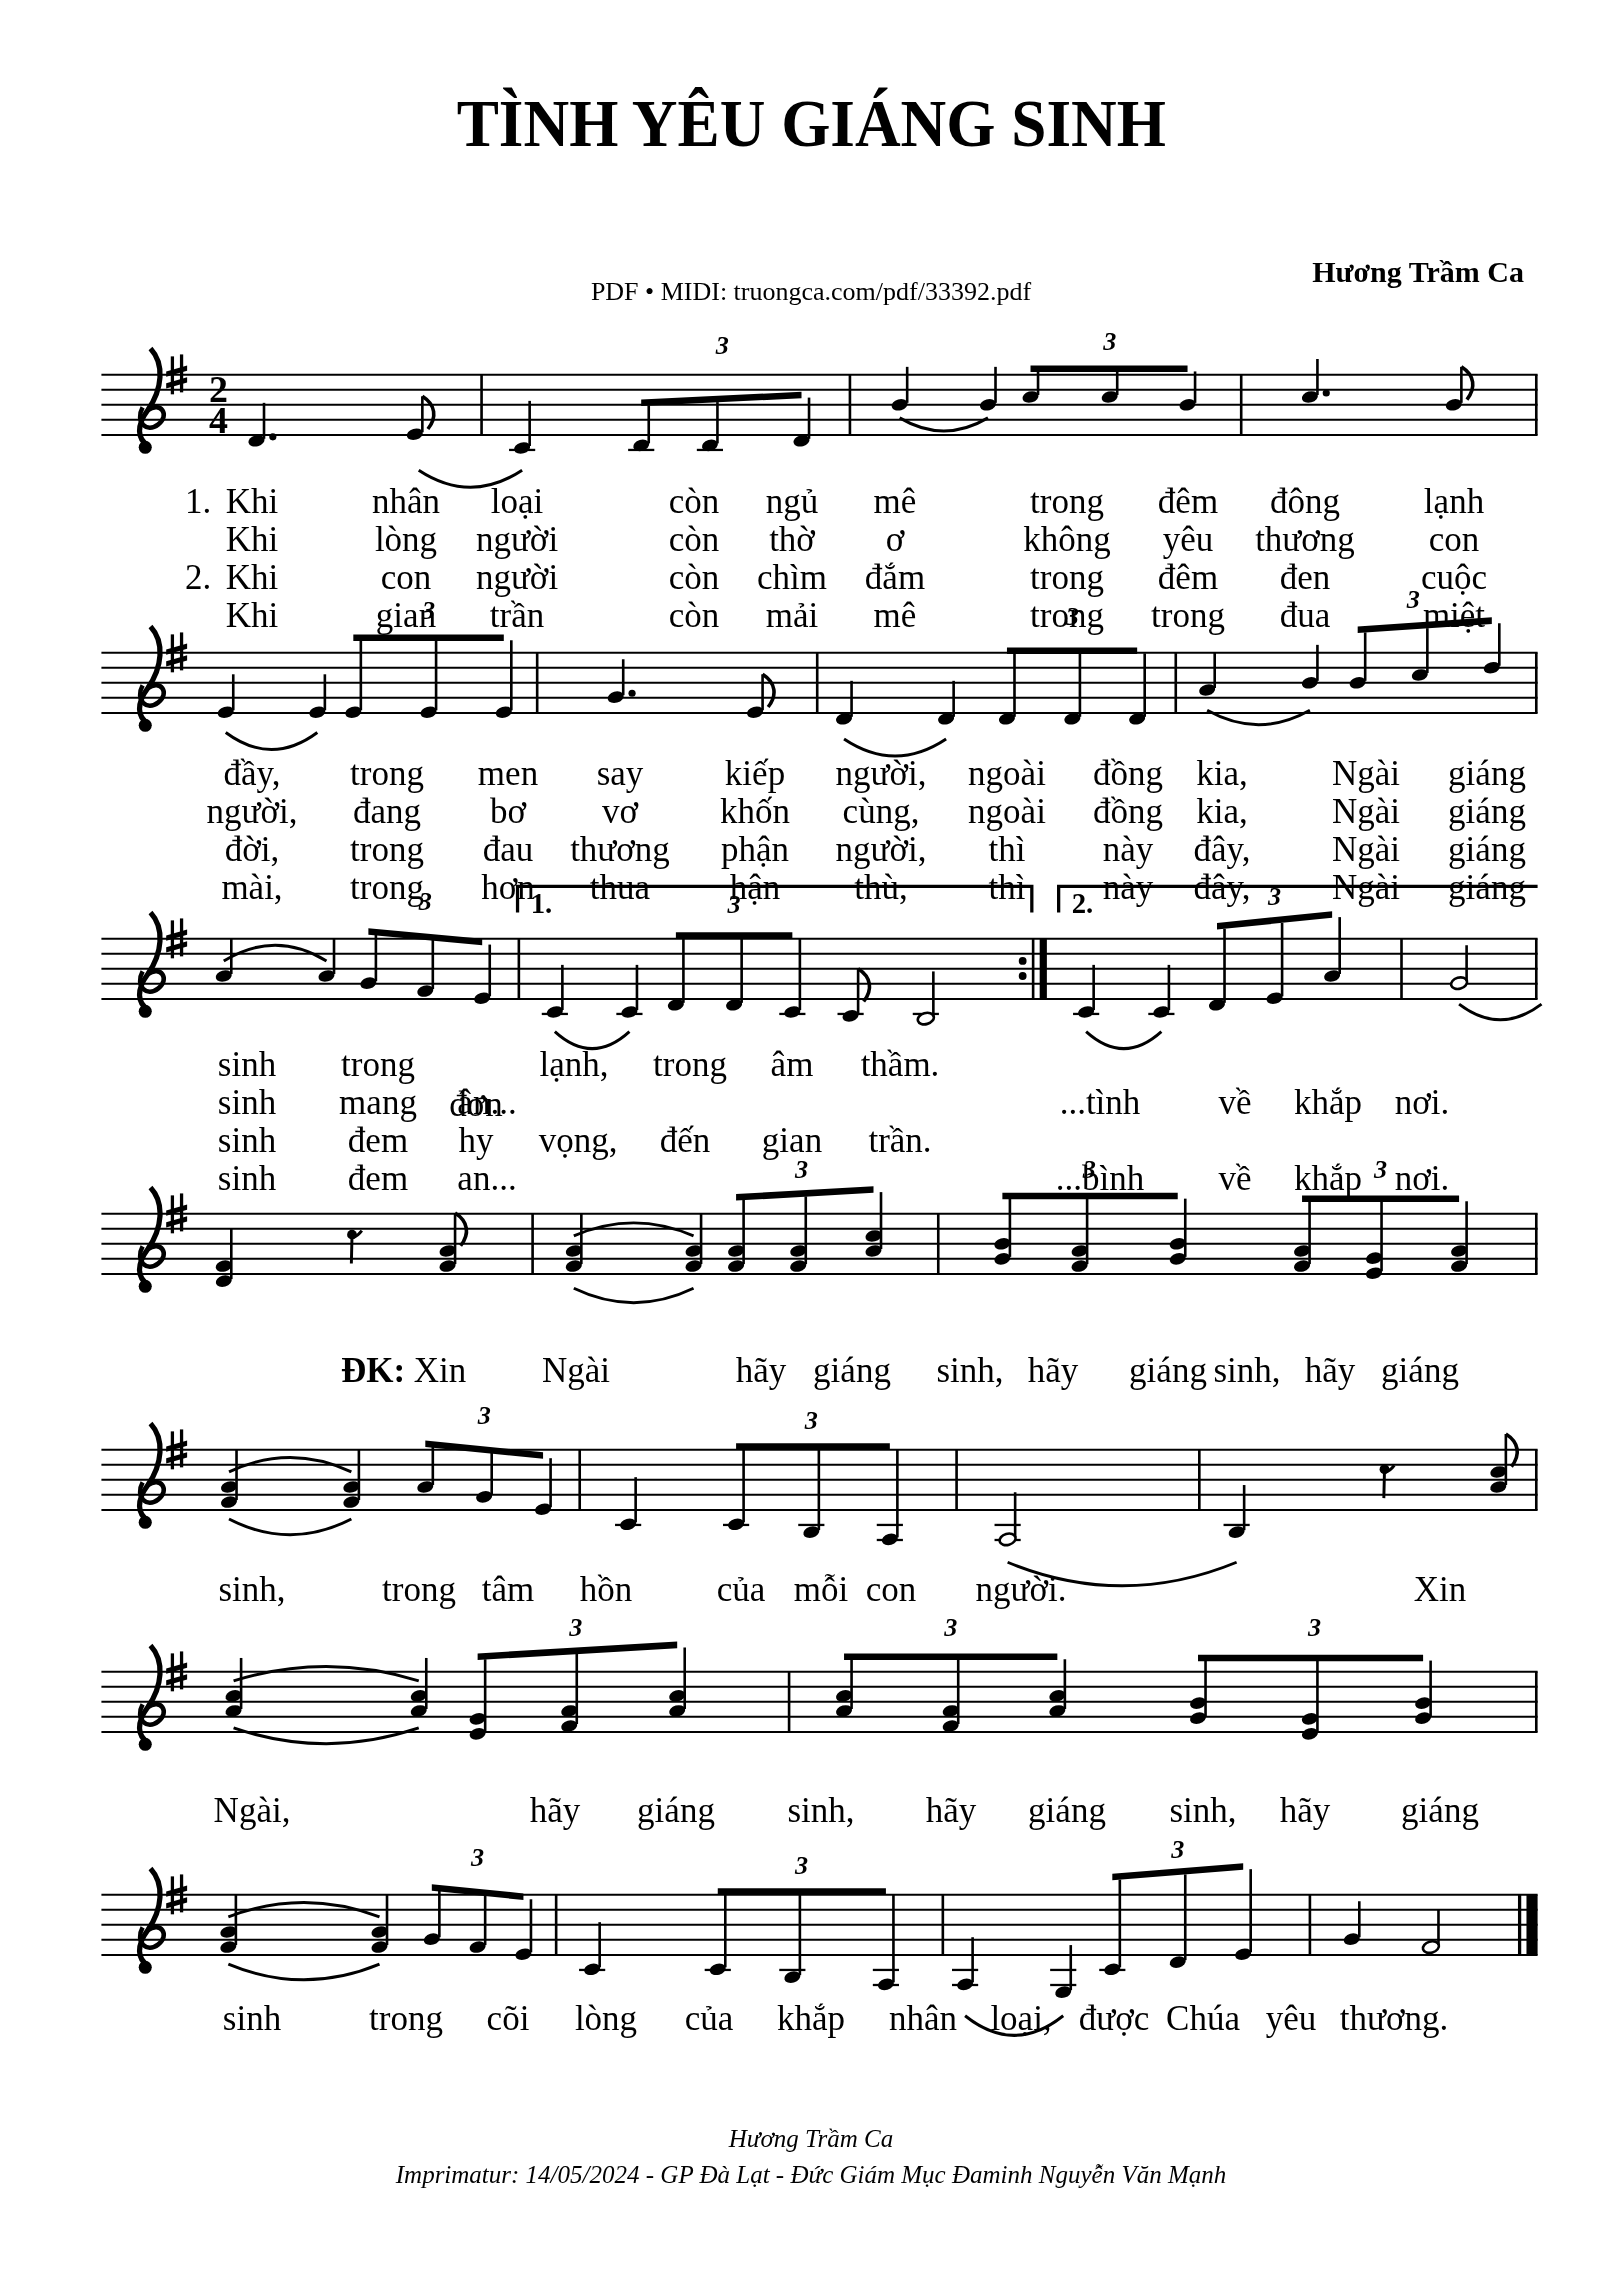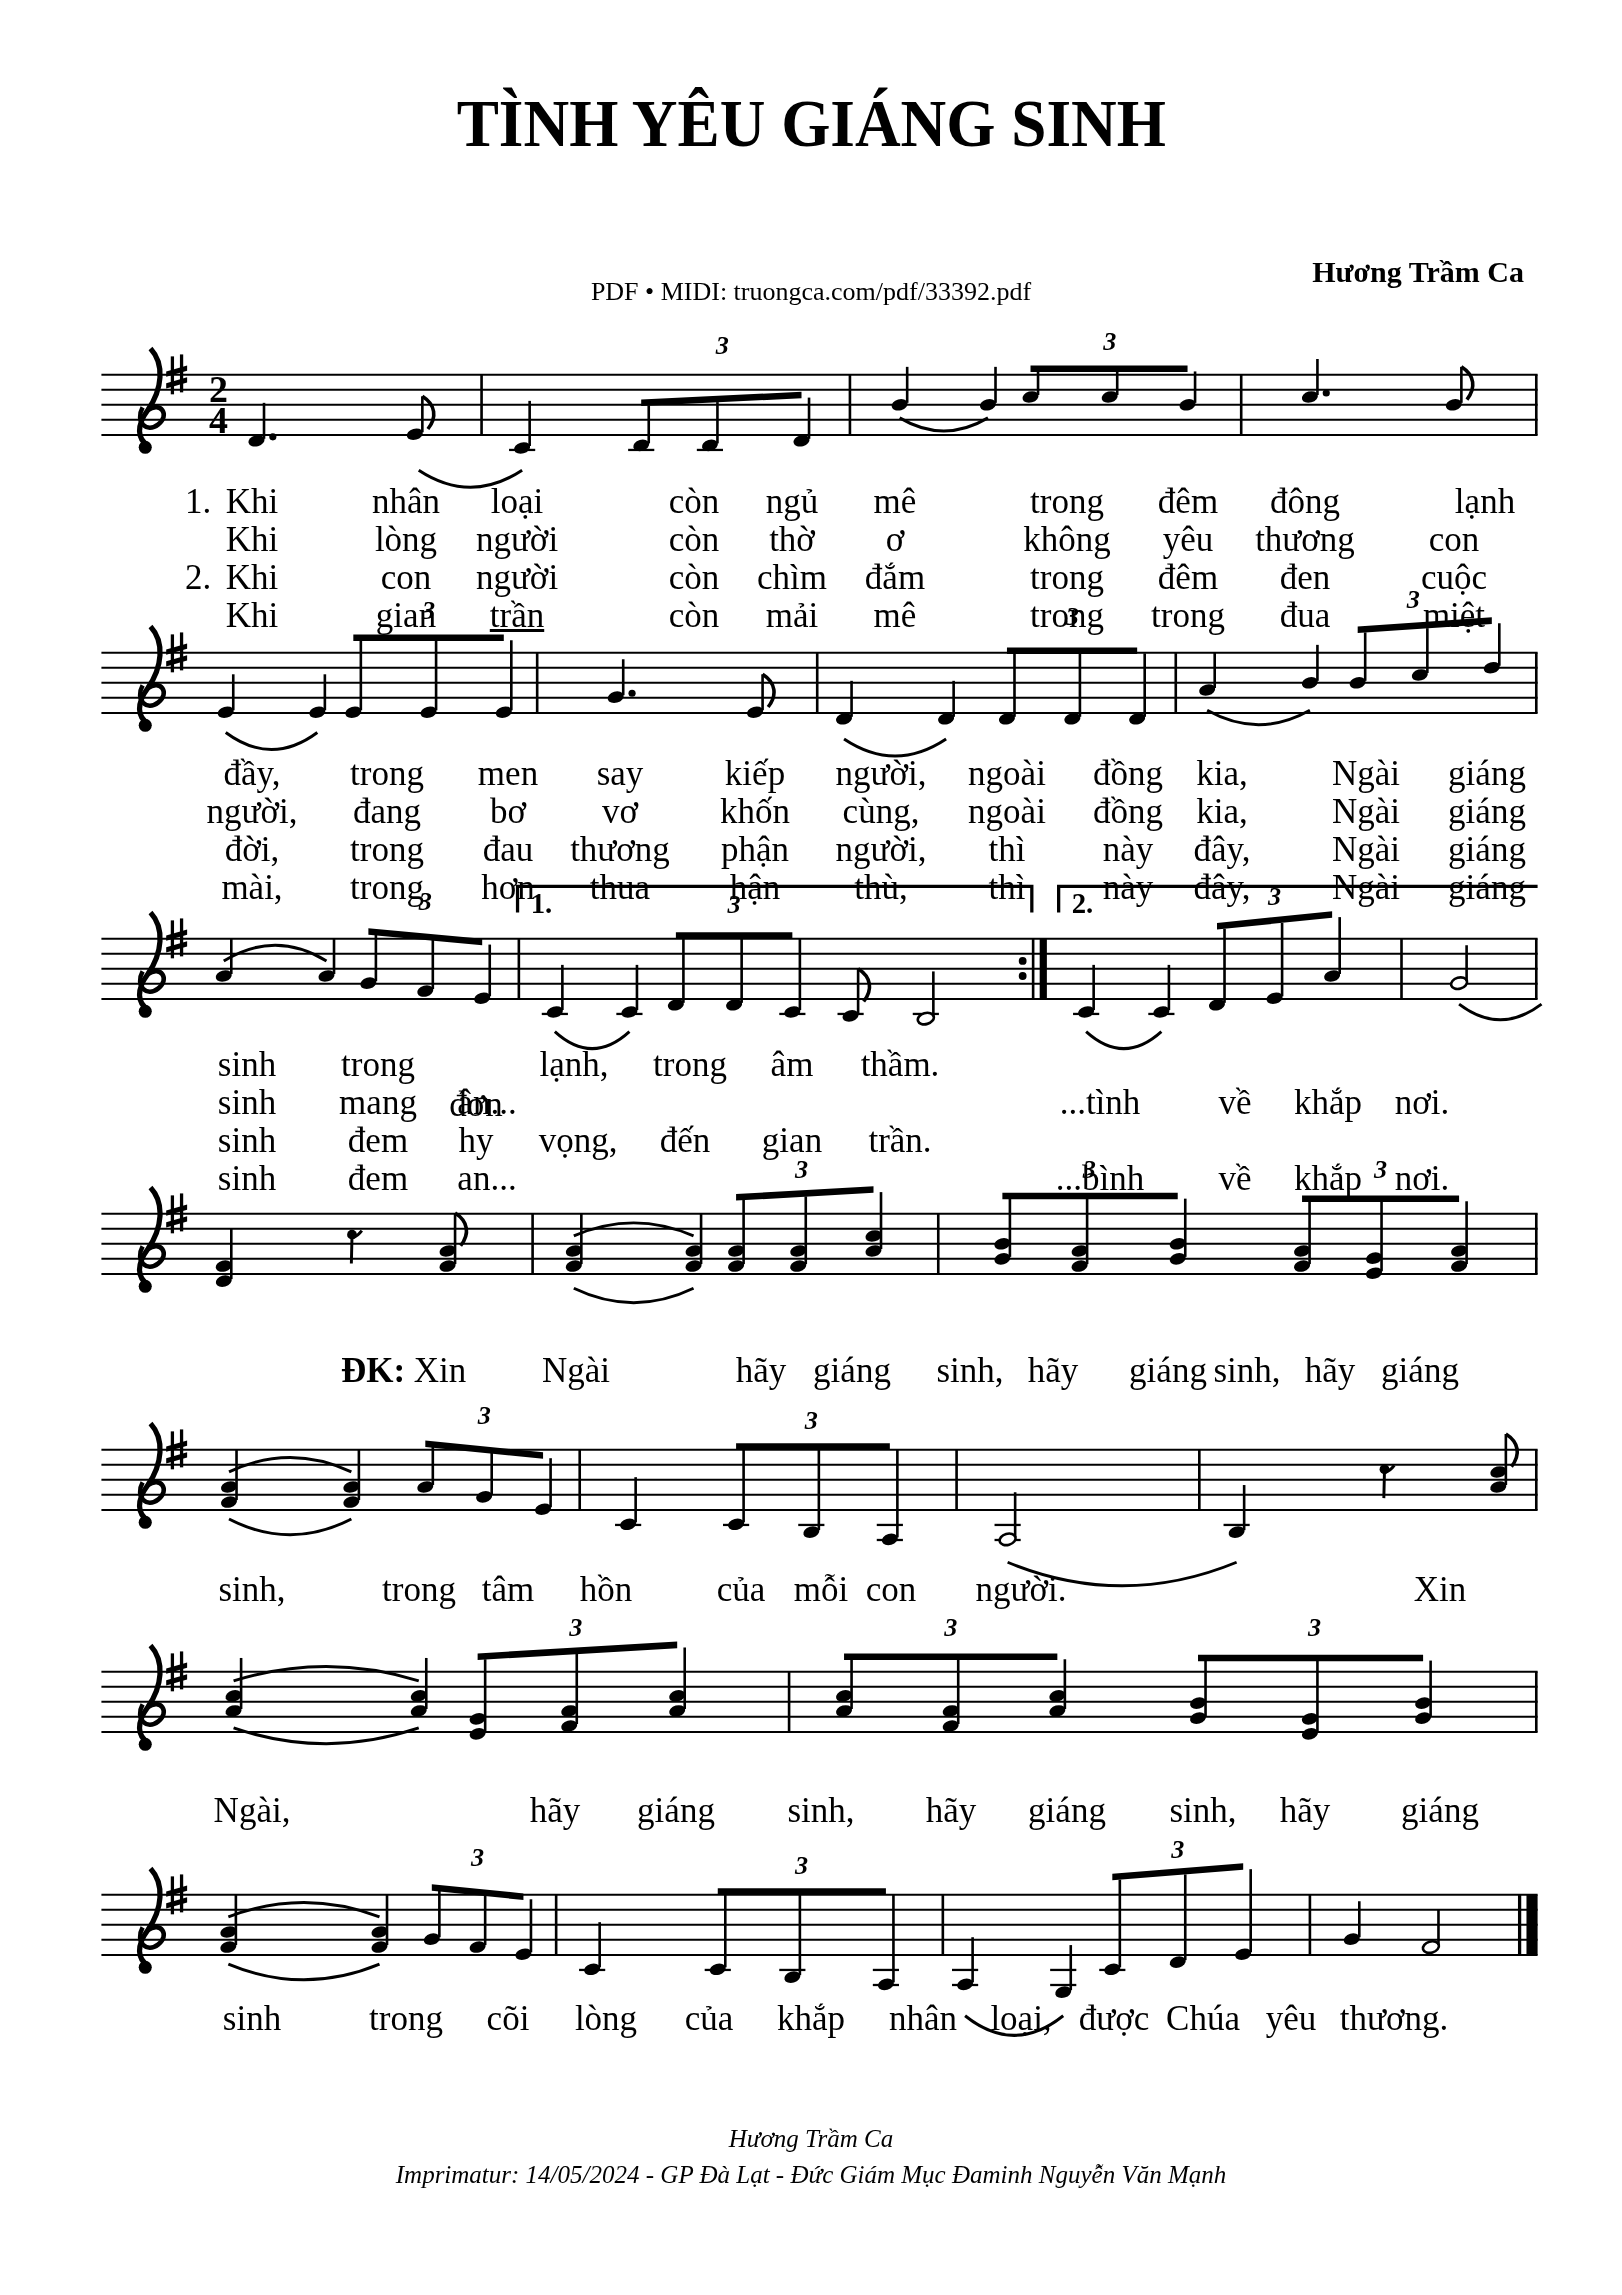--- a/index.html
+++ b/index.html
@@ -738,21 +738,21 @@
       <span class="lyr" style="left: 198px; top: 484px;">1.</span>
       <span class="lyr" style="left: 252px; top: 484px;">Khi</span>
       <span class="lyr" style="left: 406px; top: 484px;">nhân</span>
       <span class="lyr" style="left: 517px; top: 484px;">loại</span>
       <span class="lyr" style="left: 694px; top: 484px;">còn</span>
       <span class="lyr" style="left: 792px; top: 484px;">ngủ</span>
       <span class="lyr" style="left: 895px; top: 484px;">mê</span>
       <span class="lyr" style="left: 1067px; top: 484px;">trong</span>
       <span class="lyr" style="left: 1188px; top: 484px;">đêm</span>
       <span class="lyr" style="left: 1305px; top: 484px;">đông</span>
-      <span class="lyr" style="left: 1454px; top: 484px; margin-left: 31px;">lạnh</span>
+      <span class="lyr" style="left: 1454px; top: 484px;">lạnh</span>
       <span class="lyr" style="left: 252px; top: 522px;">Khi</span>
       <span class="lyr" style="left: 406px; top: 522px;">lòng</span>
       <span class="lyr" style="left: 517px; top: 522px;">người</span>
       <span class="lyr" style="left: 694px; top: 522px;">còn</span>
       <span class="lyr" style="left: 792px; top: 522px;">thờ</span>
       <span class="lyr" style="left: 895px; top: 522px;">ơ</span>
       <span class="lyr" style="left: 1067px; top: 522px;">không</span>
       <span class="lyr" style="left: 1188px; top: 522px;">yêu</span>
       <span class="lyr" style="left: 1305px; top: 522px;">thương</span>
       <span class="lyr" style="left: 1454px; top: 522px;">con</span>
@@ -762,21 +762,21 @@
       <span class="lyr" style="left: 517px; top: 560px;">người</span>
       <span class="lyr" style="left: 694px; top: 560px;">còn</span>
       <span class="lyr" style="left: 792px; top: 560px;">chìm</span>
       <span class="lyr" style="left: 895px; top: 560px;">đắm</span>
       <span class="lyr" style="left: 1067px; top: 560px;">trong</span>
       <span class="lyr" style="left: 1188px; top: 560px;">đêm</span>
       <span class="lyr" style="left: 1305px; top: 560px;">đen</span>
       <span class="lyr" style="left: 1454px; top: 560px;">cuộc</span>
       <span class="lyr" style="left: 252px; top: 598px;">Khi</span>
       <span class="lyr" style="left: 406px; top: 598px;">gian</span>
-      <span class="lyr" style="left: 517px; top: 598px; text-decoration: underline;">trần</span>
+      <span class="lyr" style="left: 517px; top: 598px;">trần</span>
       <span class="lyr" style="left: 694px; top: 598px;">còn</span>
       <span class="lyr" style="left: 792px; top: 598px;">mải</span>
       <span class="lyr" style="left: 895px; top: 598px;">mê</span>
       <span class="lyr" style="left: 1067px; top: 598px;">trong</span>
       <span class="lyr" style="left: 1188px; top: 598px;">trong</span>
       <span class="lyr" style="left: 1305px; top: 598px;">đua</span>
       <span class="lyr" style="left: 1454px; top: 598px;">miệt</span>
       <span class="lyr" style="left: 252px; top: 756px;">đầy,</span>
       <span class="lyr" style="left: 387px; top: 756px;">trong</span>
       <span class="lyr" style="left: 508px; top: 756px;">men</span>

